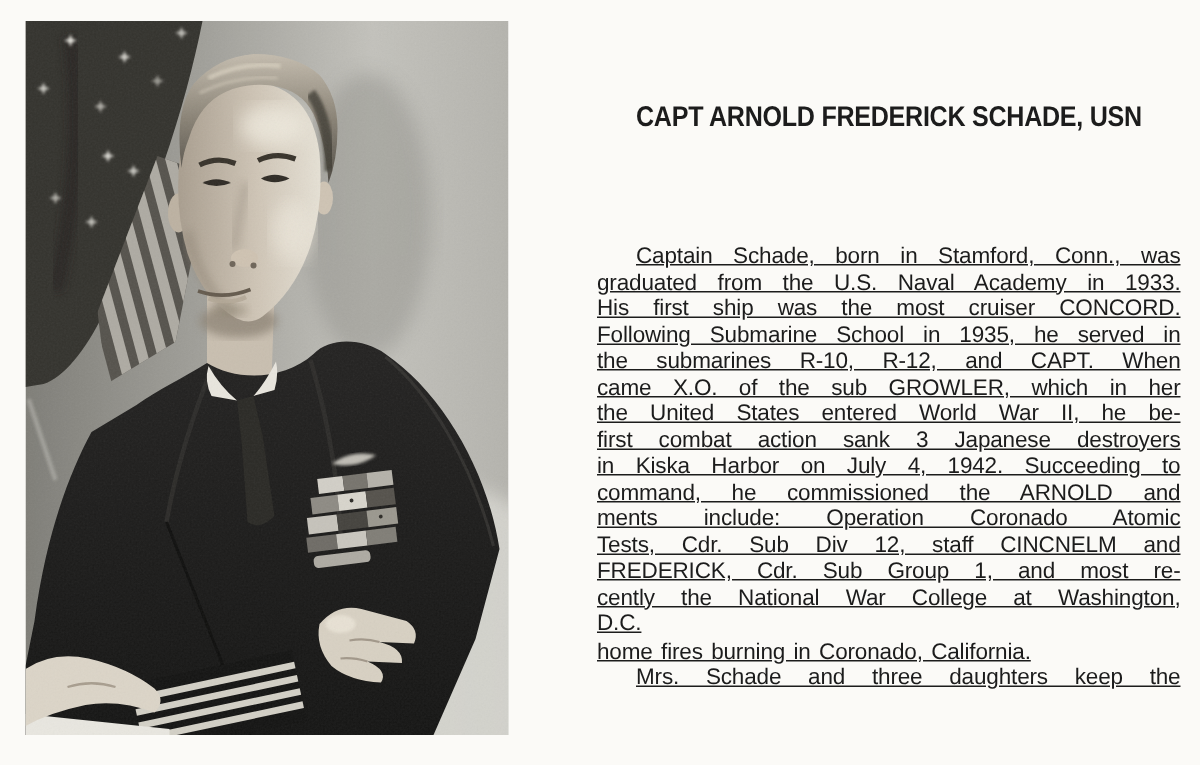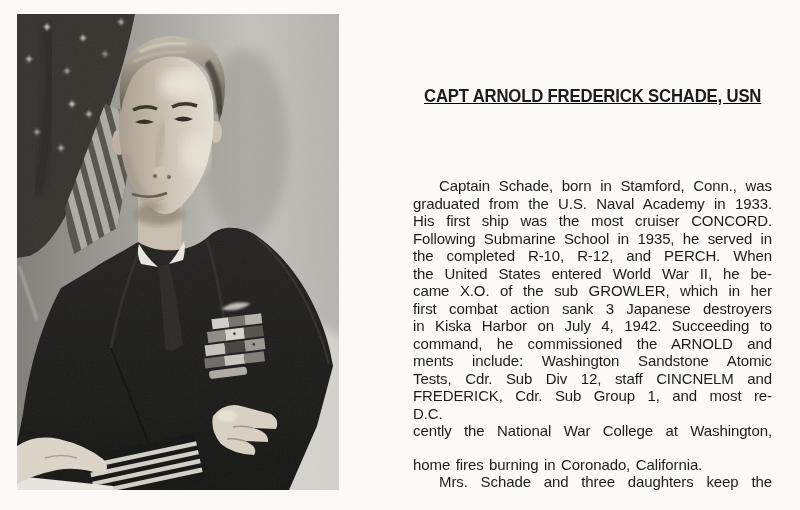--- a/index.html
+++ b/index.html
@@ -11,37 +11,37 @@
     font-family:"Liberation Sans",sans-serif;
   }
   .photo{
     position:absolute;left:17px;top:14px;width:322px;height:476px;margin:0;
   }
   .photo svg{display:block;width:100%;height:100%;}
   .bio{
     position:absolute;left:397px;top:0;width:391px;height:510px;
   }
   .title-wrap{
-    position:absolute;top:85px;left:0;right:0;
-    display:flex;justify-content:center;text-decoration:underline;
+    position:absolute;top:68px;left:0;right:0;
+    display:flex;justify-content:center;
   }
   .title{
     margin:0;
     font-size:19px;font-weight:bold;letter-spacing:-0.2px;
     white-space:nowrap;
     transform:scaleX(0.88);
     color:var(--text-ink,#1c1c1c);
   }
   .bio-text{
     position:absolute;top:161px;left:0;width:391px;
     font-size:15px;line-height:17.5px;letter-spacing:-0.1px;
     word-spacing:1.5px;
     color:var(--text-ink,#1c1c1c);
   }
-  .para{margin:16px;}
+  .para{margin:1px;text-decoration:underline;}
   .line{
     text-align:justify;
     text-align-last:justify;
   }
   .line.last{text-align-last:left;}
   .line.indent{text-indent:26px;}
 </style>
 </head>
 <body>
 
@@ -228,31 +228,31 @@
   <section class="bio">
     <div class="title-wrap">
       <h1 class="title">CAPT ARNOLD FREDERICK SCHADE, USN</h1>
     </div>
     <div class="bio-text">
         <div class="para">
           <div class="line indent">Captain Schade, born in Stamford, Conn., was</div>
           <div class="line">graduated from the U.S. Naval Academy in 1933.</div>
           <div class="line">His first ship was the most cruiser CONCORD.</div>
           <div class="line">Following Submarine School in 1935, he served in</div>
-          <div class="line">the completed R-10, R-12, and PERCH. When</div>
+          <div class="line">the submarines R-10, R-12, and CAPT. When</div>
+          <div class="line">came X.O. of the sub GROWLER, which in her</div>
           <div class="line">the United States entered World War II, he be-</div>
-          <div class="line">came X.O. of the sub GROWLER, which in her</div>
           <div class="line">first combat action sank 3 Japanese destroyers</div>
           <div class="line">in Kiska Harbor on July 4, 1942. Succeeding to</div>
           <div class="line">command, he commissioned the ARNOLD and</div>
-          <div class="line">ments include: Washington Sandstone Atomic</div>
+          <div class="line">ments include: Operation Coronado Atomic</div>
           <div class="line">Tests, Cdr. Sub Div 12, staff CINCNELM and</div>
           <div class="line">FREDERICK, Cdr. Sub Group 1, and most re-</div>
+          <div class="line">cently the National War College at Washington,</div>
           <div class="line last">D.C.</div>
-          <div class="line">cently the National War College at Washington,</div>
         </div>
         <div class="para">
           <div class="line last">home fires burning in Coronado, California.</div>
           <div class="line indent">Mrs. Schade and three daughters keep the</div>
         </div>
       </div>
   </section>
 
 </div>
 

